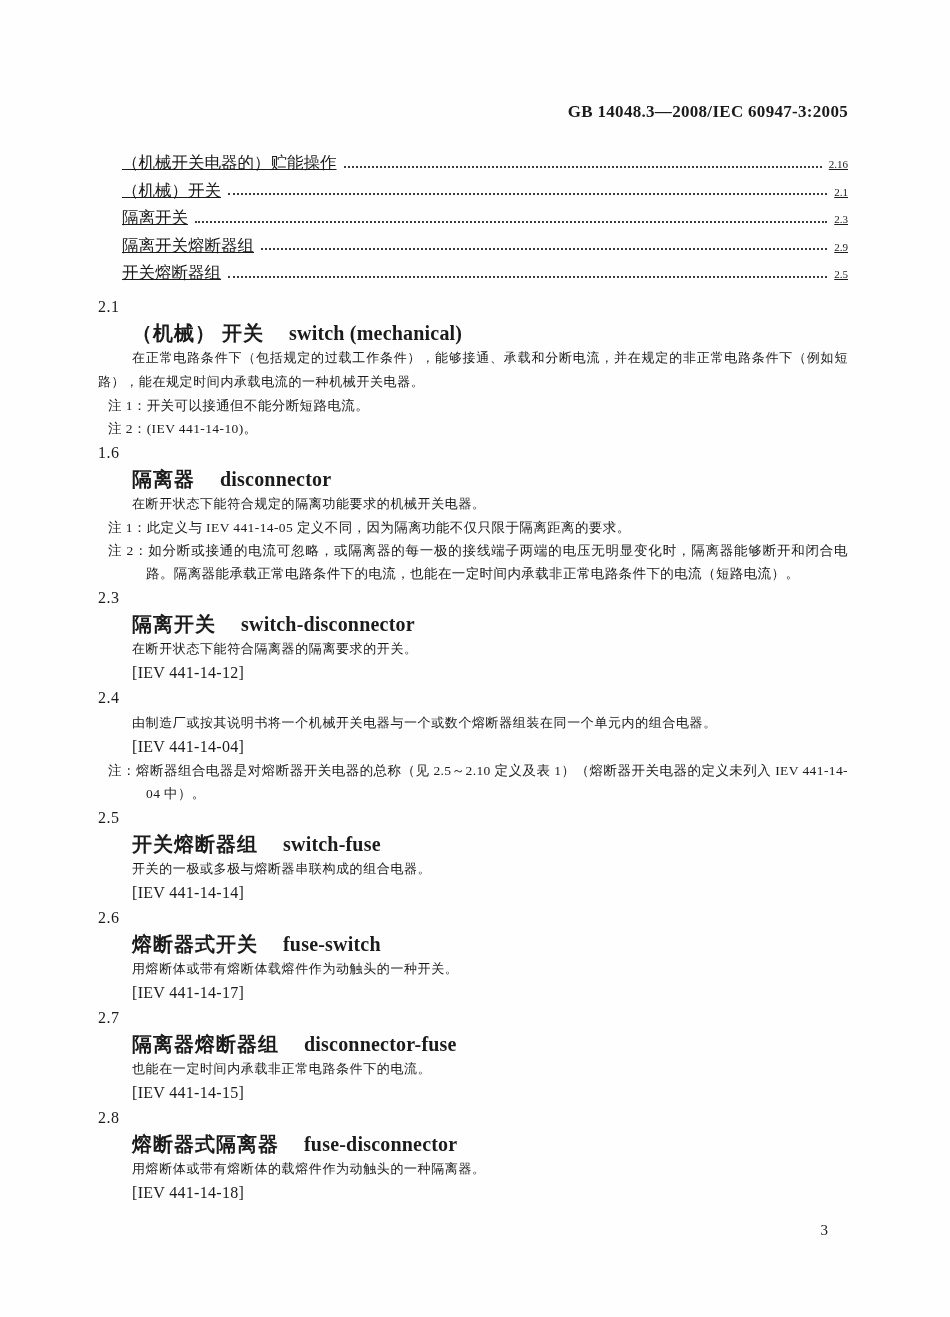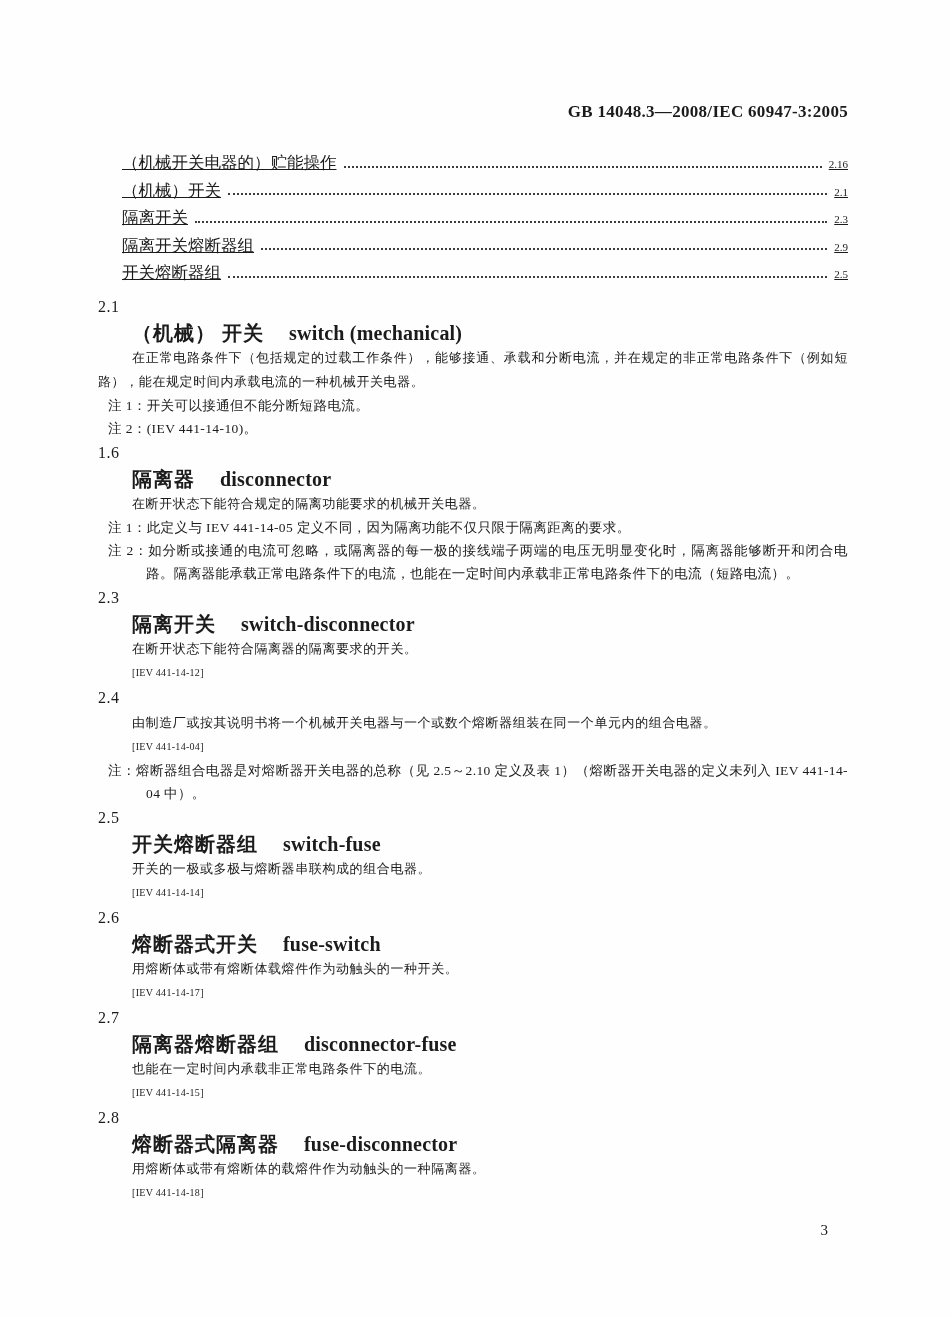--- a/index.html
+++ b/index.html
@@ -58,21 +58,21 @@
   .term-en { letter-spacing: 0.2px; }
   .definition {
     font-size: 13px;
     line-height: 24px;
     text-indent: 34px;
     text-align: justify;
     letter-spacing: 0.6px;
   }
   .iev-ref {
     padding-left: 34px;
-    font-size: 10px;
+    font-size: 16px;
     line-height: 24px;
     letter-spacing: 0.3px;
   }
   .note {
     font-size: 13.5px;
     line-height: 23px;
     margin-left: 10px;
     padding-left: 38px;
     text-indent: -38px;
     text-align: justify;

